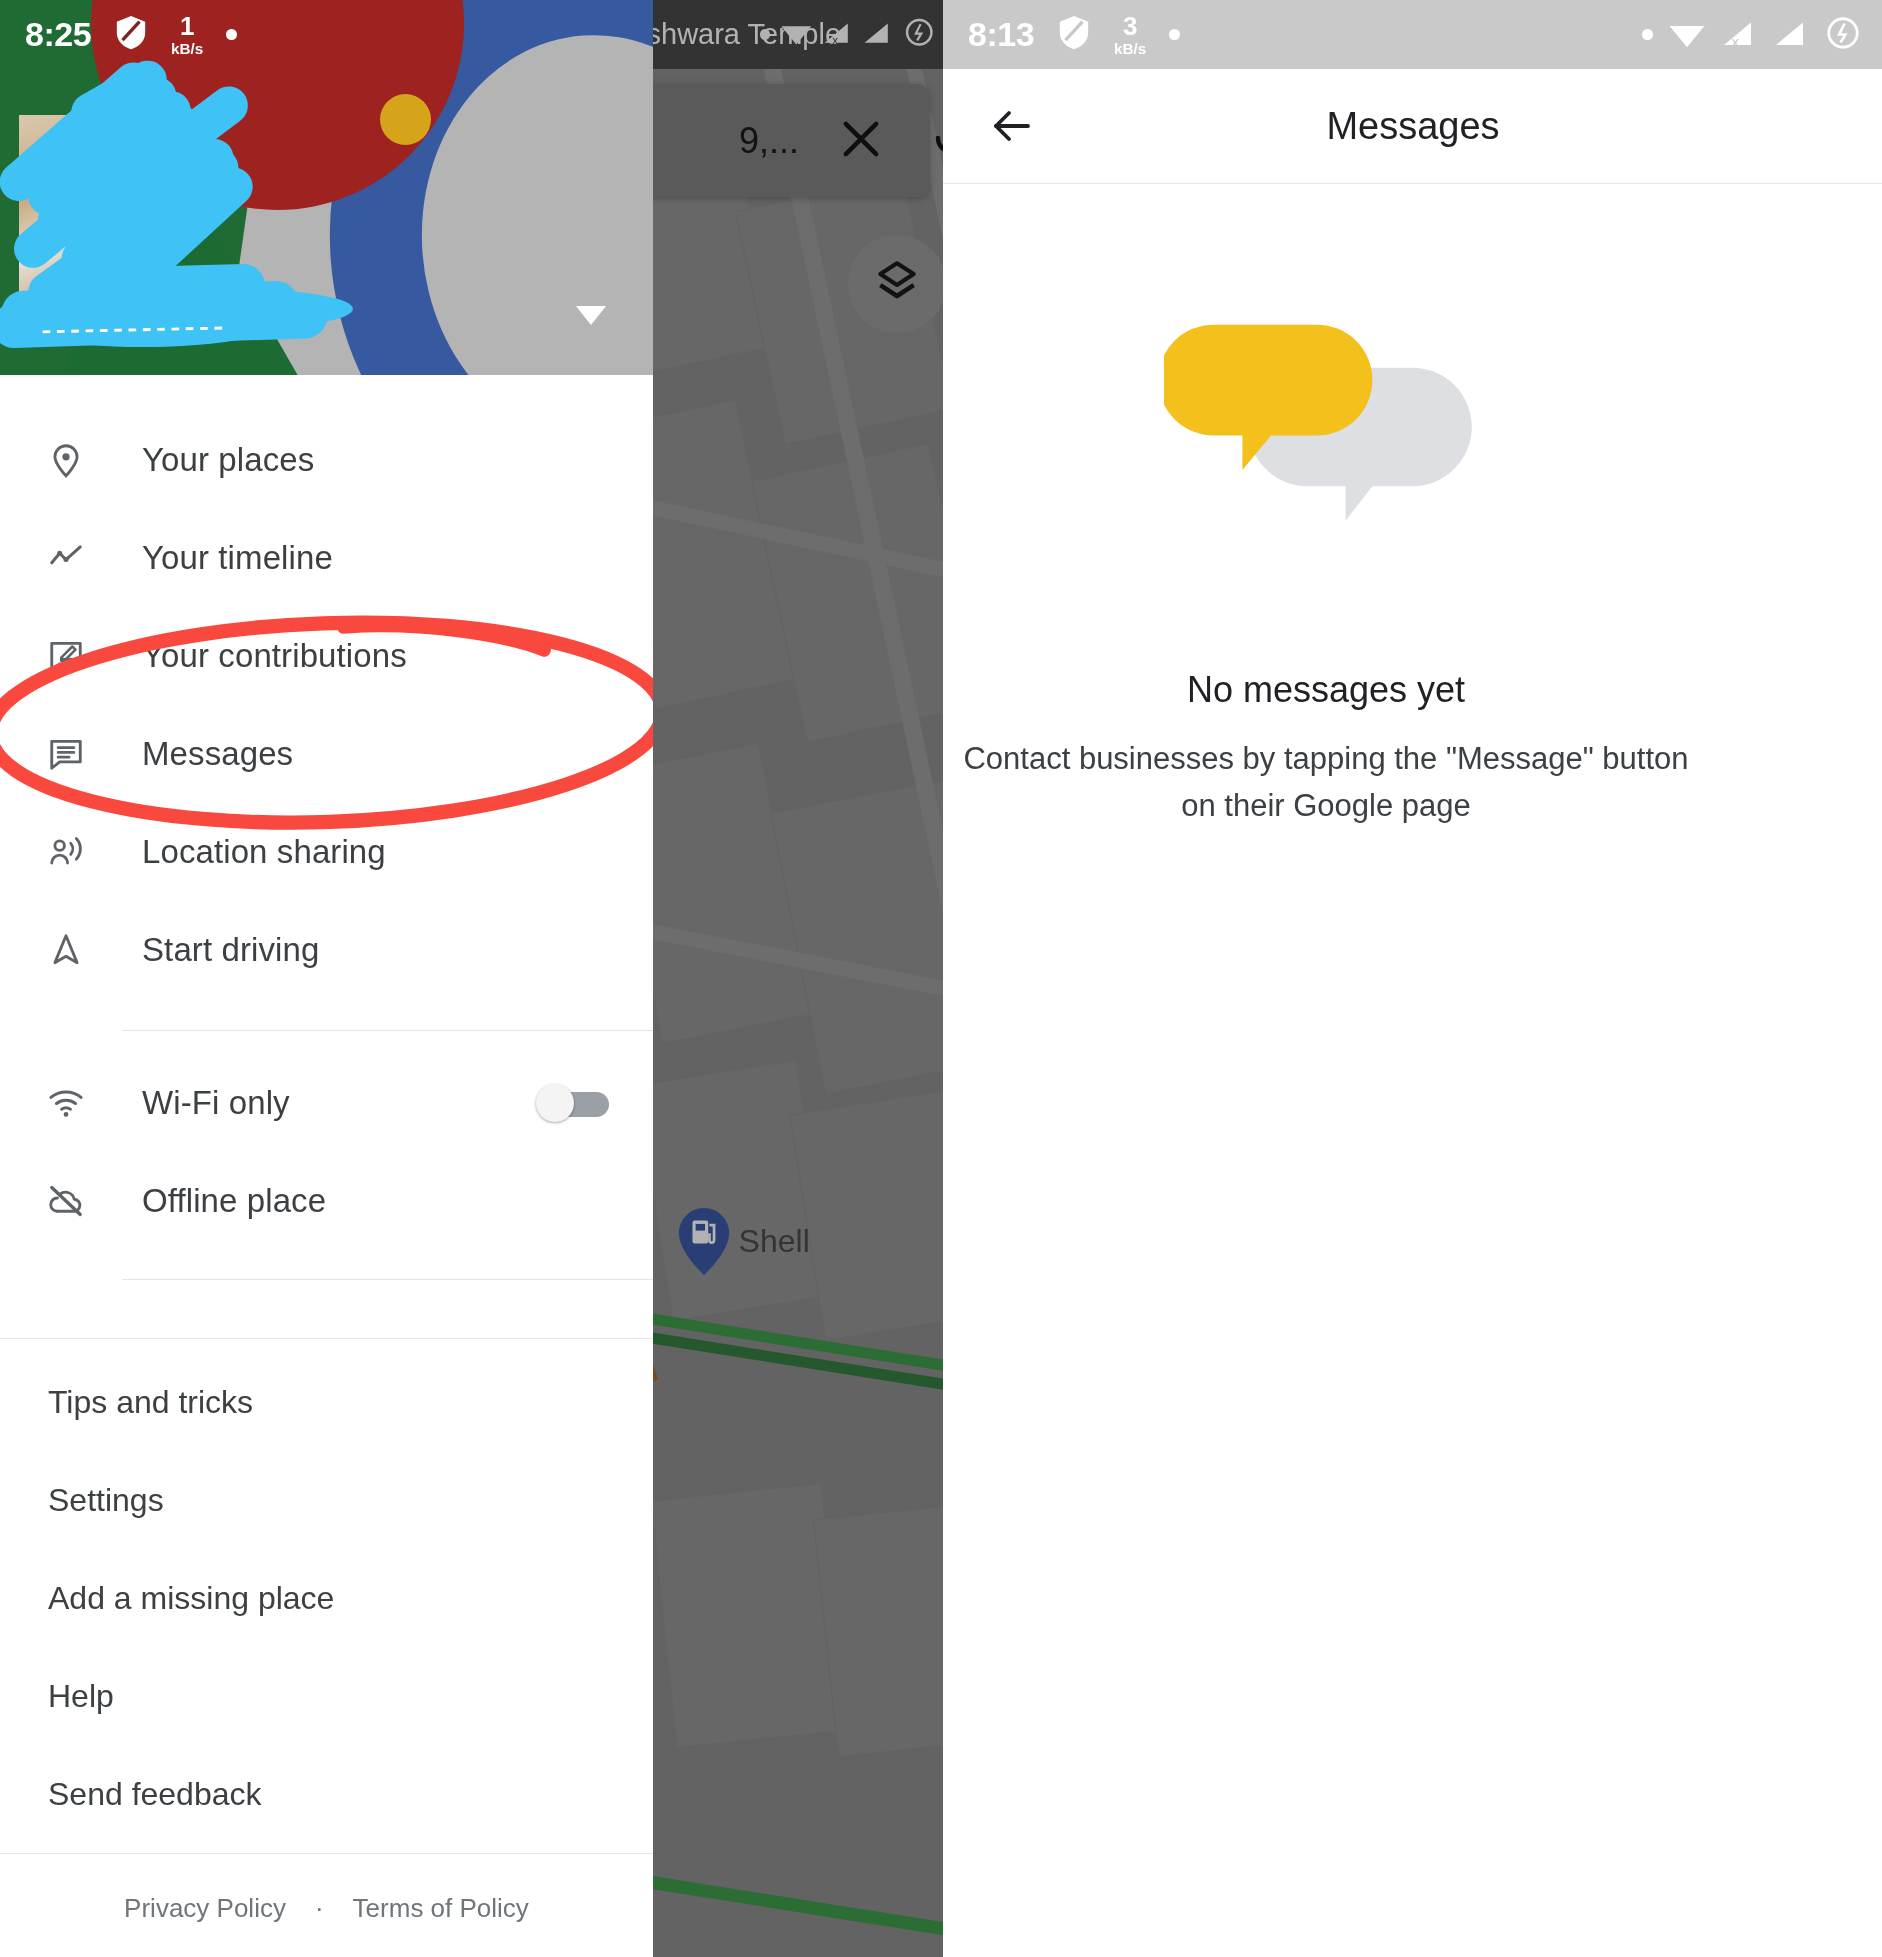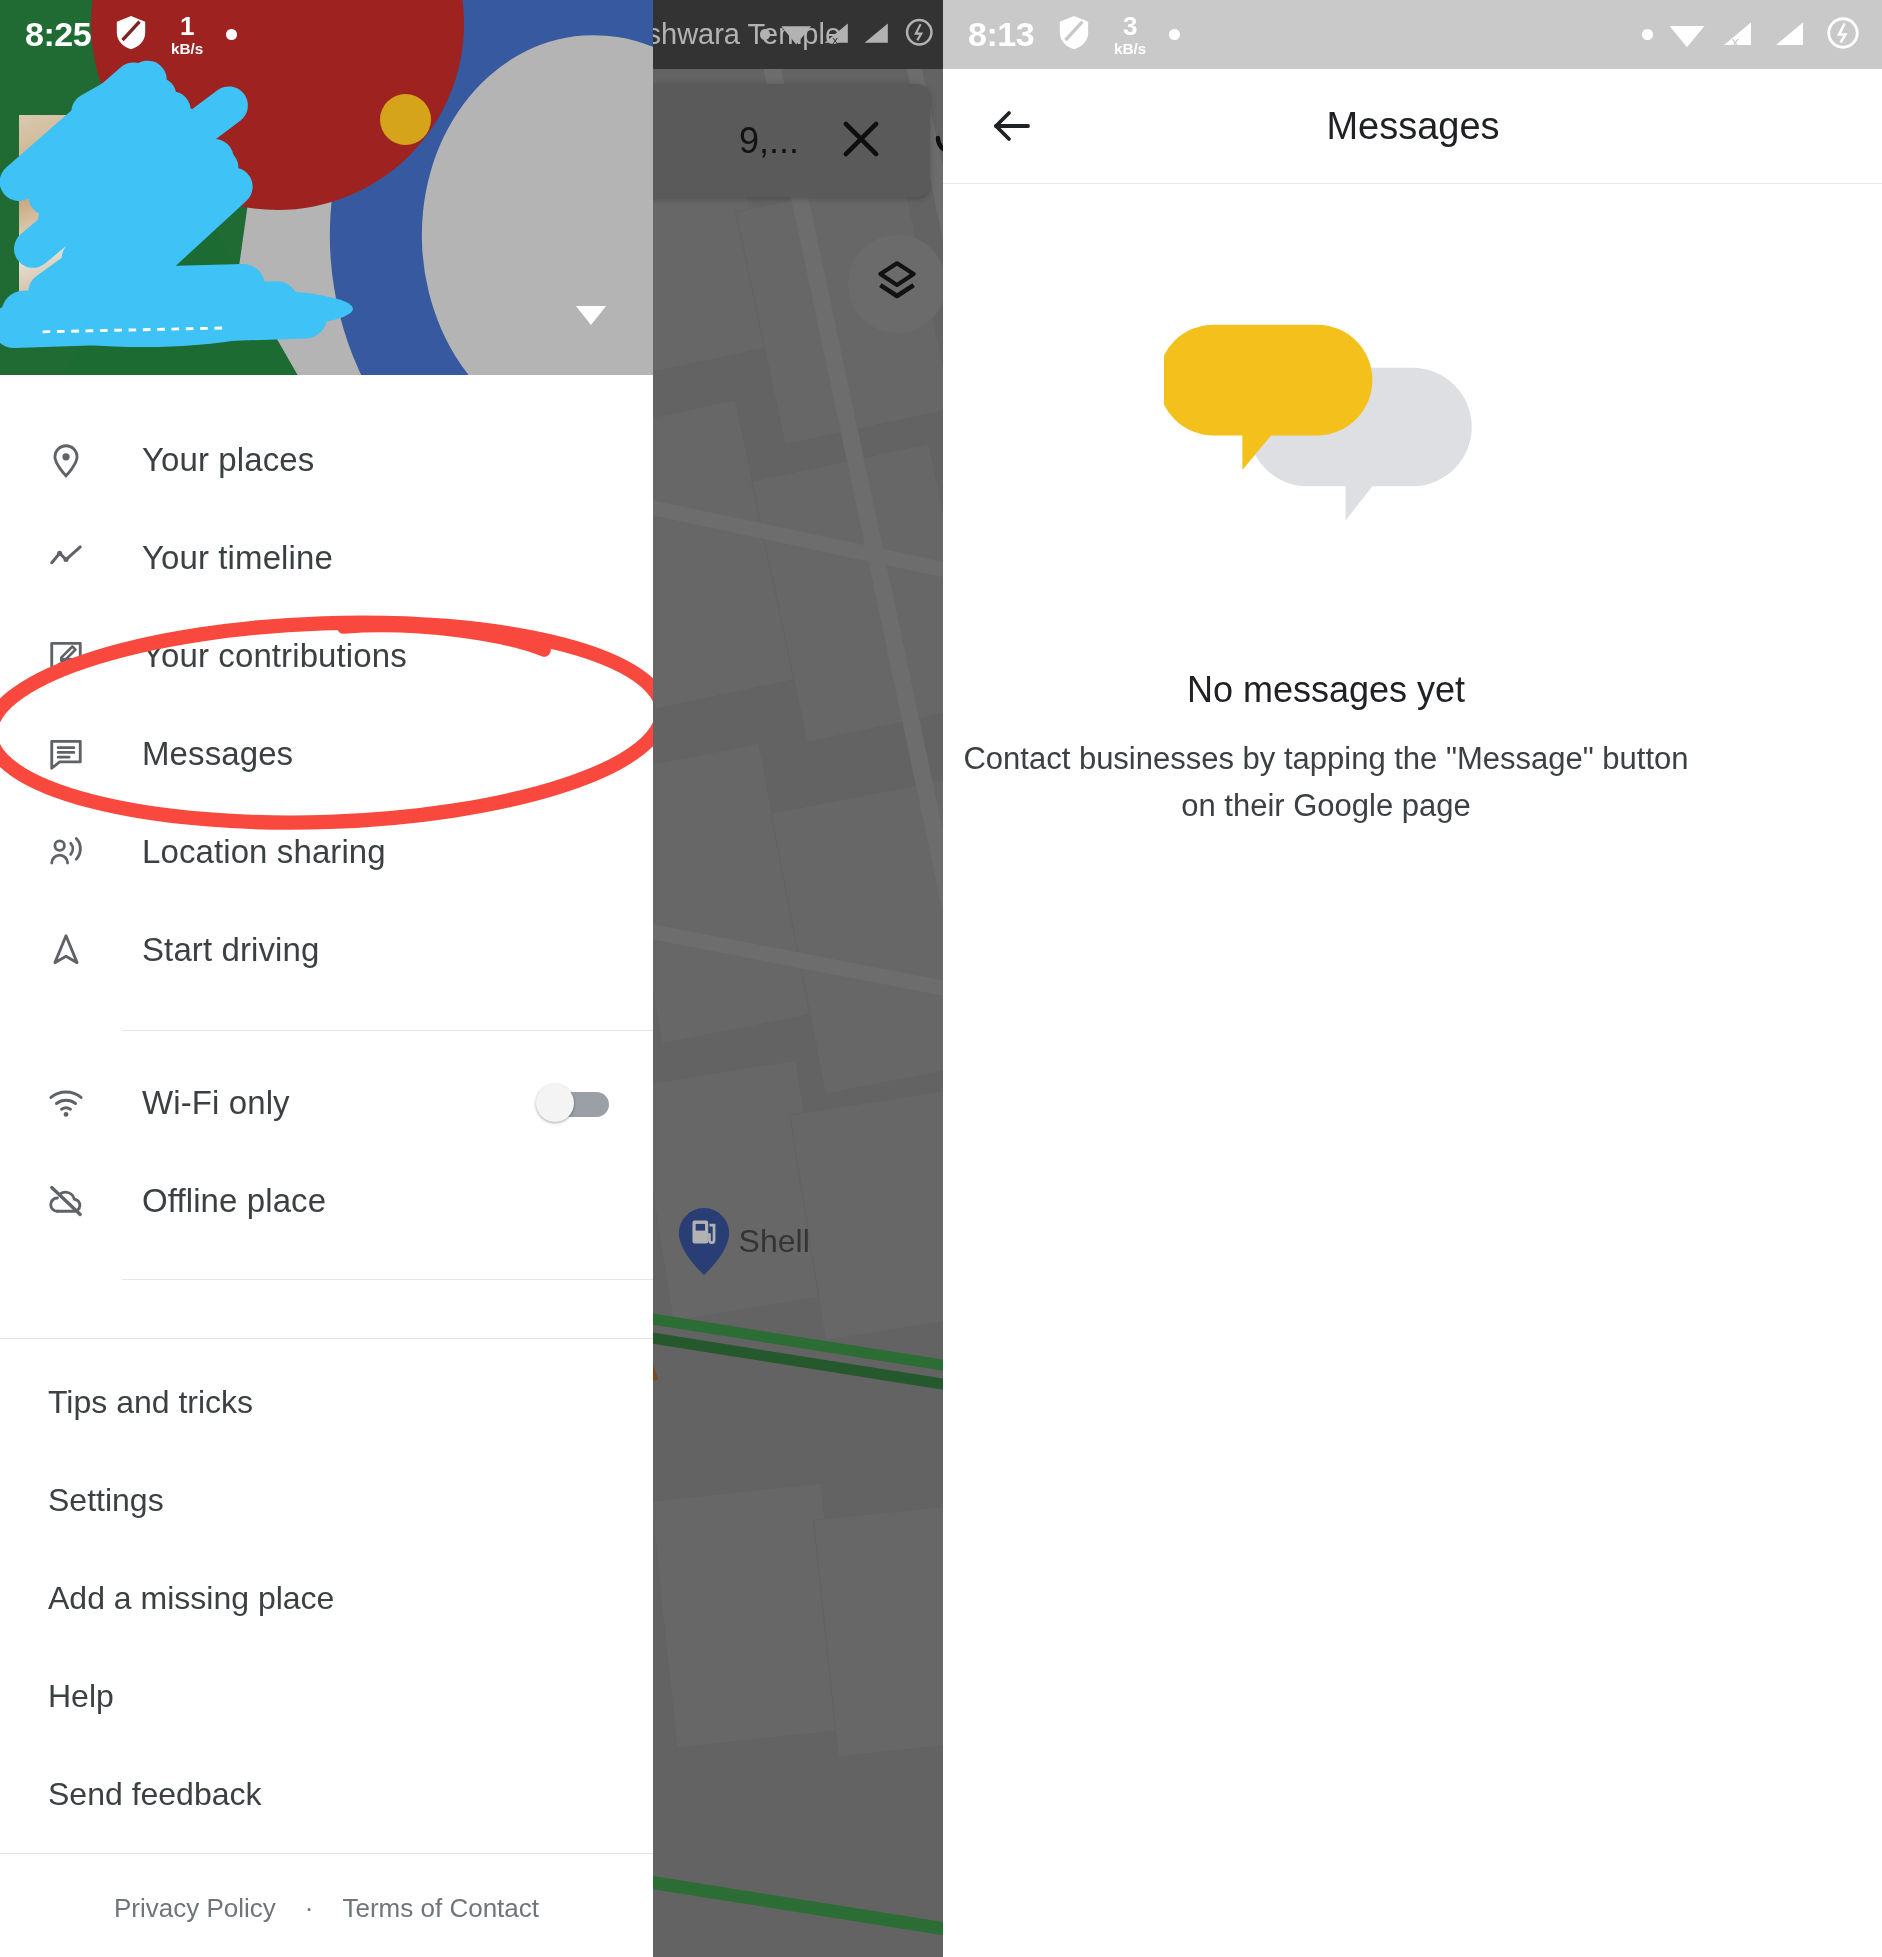--- a/index.html
+++ b/index.html
@@ -259,21 +259,21 @@
     </div>
     <div class="plain-item">
       <span>Send feedback</span>
     </div>
 
     <div class="divider full" style="margin-top:9.6px"></div>
 
     <div id="drawer-footer">
       <span>Privacy Policy</span>
       <span class="sep">·</span>
-      <span>Terms of Contact</span>
+      <span>Terms of Policy</span>
     </div>
   </div>
 
   <div id="left-statusbar">
     <div class="sb-inner">
       <span class="sb-time">8:25</span>
       <span>
         <svg width="34" height="38" viewBox="0 0 24 26">
             <path d="M12 1 L22 5 v8c0 6-5 10-10 11.5C7 23 2 19 2 13V5z" fill="#ffffff"></path>
             <path d="M6 18 L18 5" stroke="#7a2320" stroke-width="2.4"></path>

